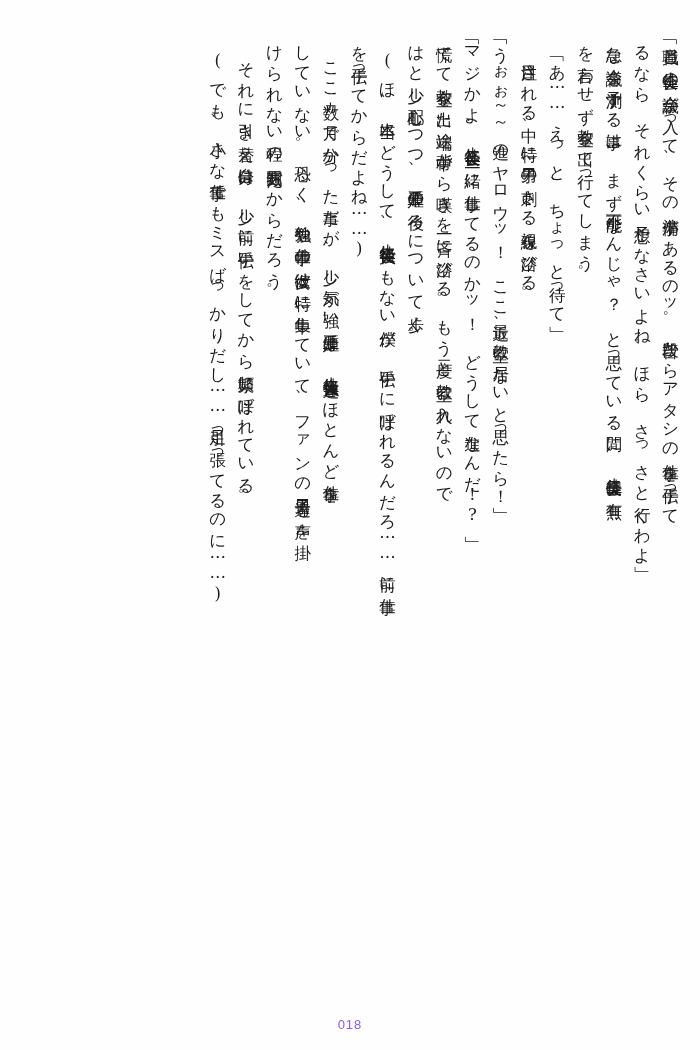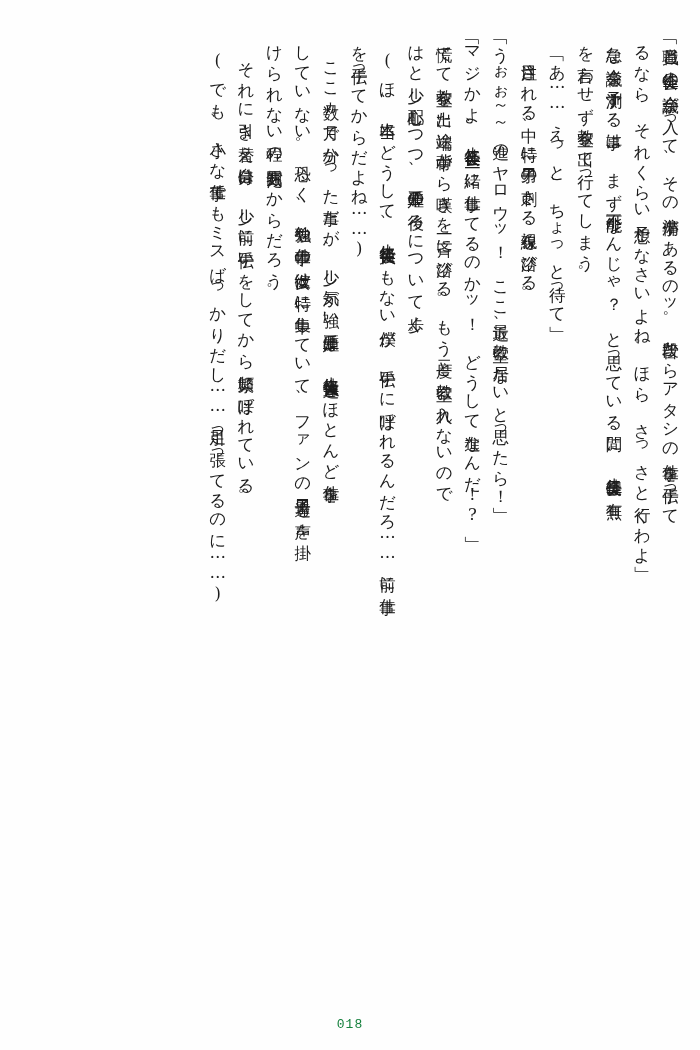--- a/index.html
+++ b/index.html
@@ -51,22 +51,22 @@
     padding-top: 17px;
   }
   .page-number {
     position: absolute;
     bottom: 18px;
     left: 0;
     width: 700px;
     text-align: center;
     font-size: 13px;
     letter-spacing: 1px;
-    color: #15803d;
-    font-family: Liberation Mono, monospace;
+    color: #8b5cf6;
+    font-family: Liberation Sans, sans-serif;
   }
 </style>
 </head>
 <body>
 
 <div class="page">
   <div class="text-block" id="text-block">
       <div class="vline">「職員と生徒会の会議が入って、その準備があるのッ。普段からアタシの仕事を手伝って</div>
       <div class="vline">るなら、それくらい予想しなさいよね。ほら、さっさと行くわよ」</div>
       <div class="vline">急な会議を予測する事は、まず不可能なんじゃ？　と思っている間に、生徒会長は有無</div>

